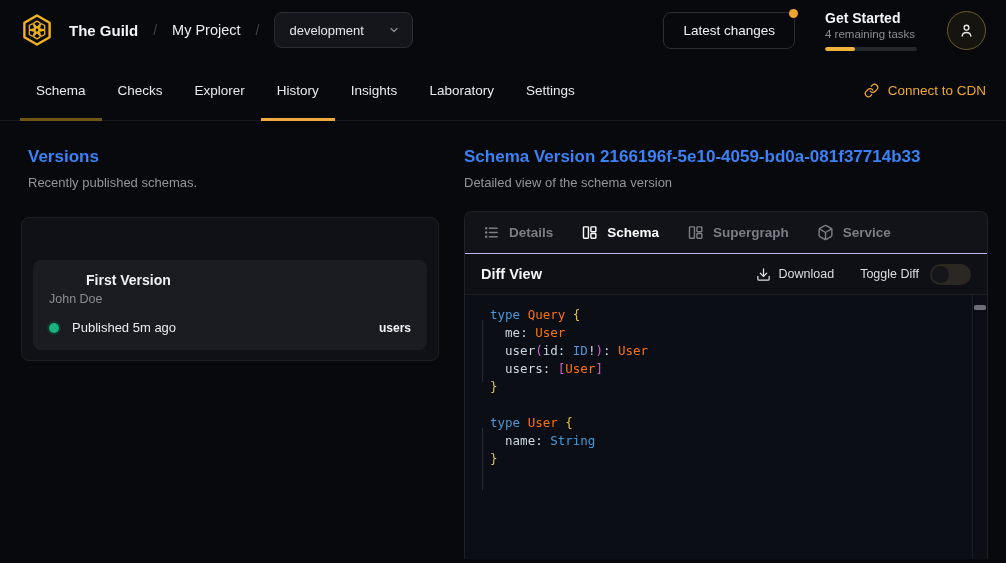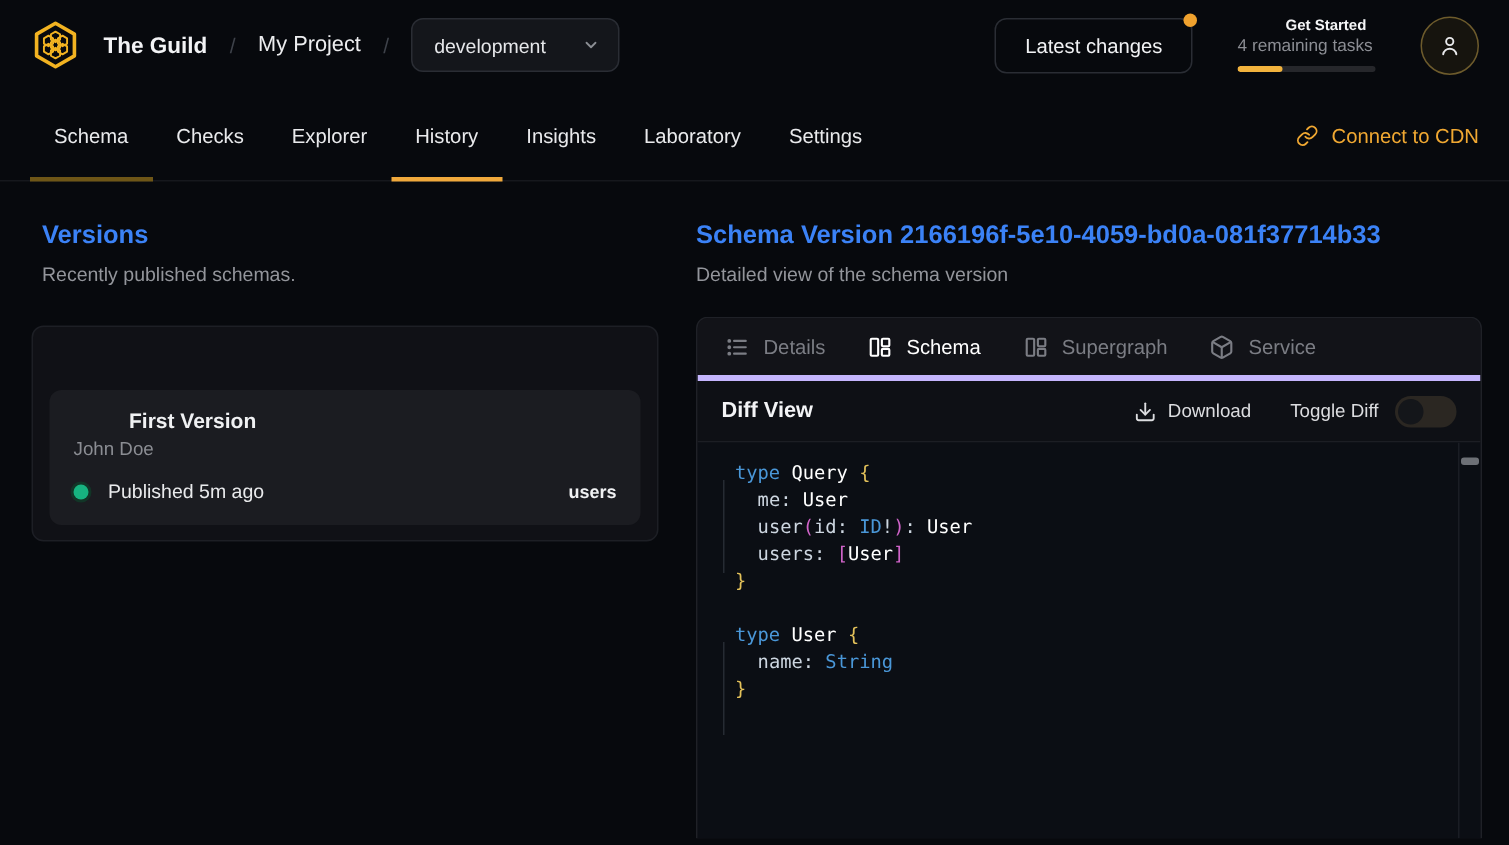--- a/index.html
+++ b/index.html
@@ -24,21 +24,21 @@
   }
   .topbar-right { margin-left:auto; display:flex; align-items:center; gap:30px; }
   .latest-btn {
     position:relative; height:37px; padding:0 19px; background:transparent;
     border:1px solid #2a2d34; border-radius:8px; color:#f1f2f4;
     font-size:13.5px; font-family:inherit; cursor:pointer;
   }
   .latest-dot { position:absolute; top:-4px; right:-4px; width:9px; height:9px;
     border-radius:50%; background:#f0a22e; }
   .getstarted { width:92px; }
-  .gs-title { font-size:10px; font-weight:600; color:#f4f5f6;margin-left:32px; }
+  .gs-title { font-size:14px; font-weight:600; color:#f4f5f6; }
   .gs-sub { font-size:11.5px; color:#8b8d93; margin:2px 0 7px; }
   .gs-track { height:4px; background:#26272b; border-radius:2px; overflow:hidden; }
   .gs-fill { height:100%; background:#f2b33d; border-radius:2px; width:33%; }
   .avatar {
     width:39px; height:39px; border-radius:50%; border:1px solid #6d5b2c;
     background:#16140e; display:flex; align-items:center; justify-content:center;
     cursor:pointer;
   }
 
   
@@ -72,21 +72,21 @@
     box-shadow:0 0 0 2px #123527; }
   .vi-published { font-size:13px; color:#e9eaec; margin-left:13px; }
   .vi-service { margin-left:auto; font-size:12px; font-weight:700; color:#f0f1f3; }
 
   .right-col { flex:1; padding:26px 18px 0 0; display:flex; flex-direction:column; }
   .right-col .panel-sub { margin-bottom:21px; }
   .detail-card { background:#101116; border:1px solid #1f2127; border-bottom:none;
     border-radius:8px 8px 0 0; height:348px; display:flex; flex-direction:column;
     overflow:hidden; }
   .tabstrip { height:42px; flex:none; display:flex; align-items:center; gap:28px;
-    padding:0 18px; background:#121318; border-bottom:4px solid #c4b5fd; }
+    padding:0 18px; background:#121318; border-bottom:1px solid #c4b5fd;font-weight:bold; }
   .dtab { display:flex; align-items:center; gap:9px; font-size:13.5px;
     color:#7b7d84; cursor:pointer; }
   .dtab.active { color:#ffffff; }
   .diffrow { height:41px; flex:none; display:flex; align-items:center;
     padding:0 16px; background:#0e1015; border-bottom:1px solid #1c1e24; }
   .diff-title { font-size:14.5px; font-weight:700; color:#f3f4f6; }
   .diff-controls { margin-left:auto; display:flex; align-items:center; gap:26px; }
   .dl-btn { display:flex; align-items:center; gap:8px; font-size:12.5px;
     color:#dcdde0; cursor:pointer; }
   .toggle-wrap { display:flex; align-items:center; gap:11px; }
@@ -94,21 +94,21 @@
   .switch { width:41px; height:21px; border-radius:11px; background:#2b2722;
     position:relative; cursor:pointer; }
   .knob { position:absolute; left:2px; top:2px; width:17px; height:17px;
     border-radius:50%; background:#14161a; }
 
   
   .code { flex:1; background:#0b0e14; position:relative;
     font-family:"DejaVu Sans Mono", monospace; font-size:12.5px;
     line-height:18px; padding:11px 16px 0 25px; overflow:hidden; }
   .code-line { white-space:pre; height:18px; color:#cdd6e0; }
-  .t-kw { color:#4a97d8; } .t-ty { color:#ffffff; } .t-b1 { color:#e3c15a; }
+  .t-kw { color:#4a97d8; } .t-ty { color:#f97316; } .t-b1 { color:#e3c15a; }
   .t-b2 { color:#cf63c8; } .t-fld { color:#cdd6e0; } .t-sc { color:#4a97d8; }
   .t-pl { color:#cdd6e0; }
   .indent-guide { position:absolute; left:17px; width:1px; background:#262b33; }
   .code-scrollbar { position:absolute; top:0; right:0; bottom:0; width:15px;
     border-left:1px solid #1a1d24; cursor:pointer; }
   .code-thumb { position:absolute; top:10px; left:1px; width:12px; height:5px;
     border-radius:2px; background:#6d7076; }
 </style>
 </head>
 <body>

